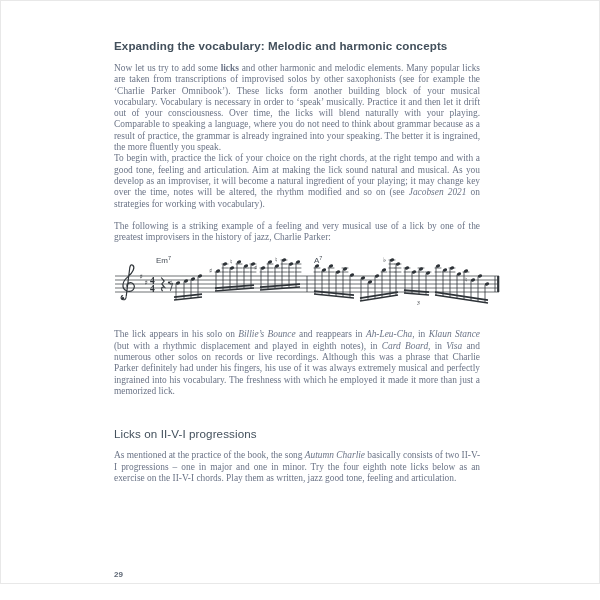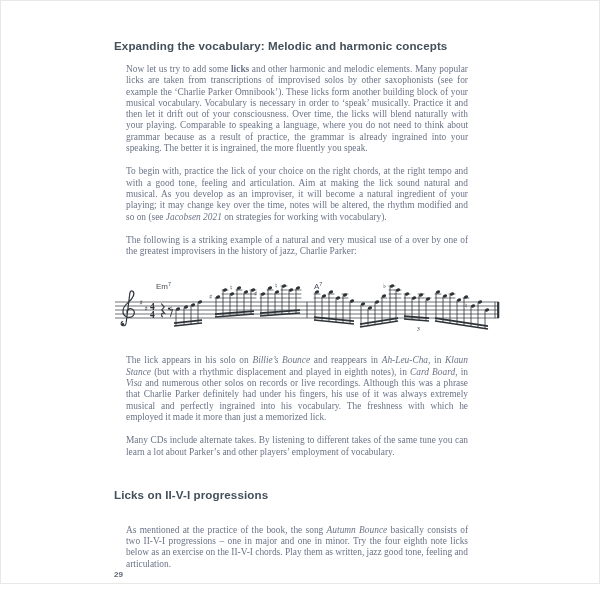--- a/index.html
+++ b/index.html
@@ -21,31 +21,31 @@
     font-family:"Liberation Sans", sans-serif;
     font-size:11.6px;
     font-weight:700;
     letter-spacing:0.1px;
     color:#43505c;
     margin:0 0 11px 0;
   }
   h2.sec{
     font-family:"Liberation Sans", sans-serif;
     font-size:11.6px;
-    font-weight:700;
+    font-weight:400;
     letter-spacing:0.1px;
     color:#43505c;
-    margin:30px 0 24px 0;
+    margin:30px 0 10px 0;
   }
   p.body{
     font-size:9.4px;
     line-height:11.3px;
     color:#6b7487;
     text-align:justify;
-    margin:12px;
+    margin:0;
   }
   p.body.gap{margin-top:11px;}
   .music{
     margin:11px 0 2px 0;
     width:392px;
     height:58px;
   }
   .pagenum{
     position:absolute;
     left:113px;top:569px;
@@ -60,21 +60,21 @@
 
 <div class="page">
   <div class="content">
 
     <h1 class="sec">Expanding the vocabulary: Melodic and harmonic concepts</h1>
 
     <p class="body"><span>Now let us try to add some </span><span style="font-weight: bold;">licks</span><span> and other harmonic and melodic elements. Many popular licks are taken from transcriptions of improvised solos by other saxophonists (see for example the ‘Charlie Parker Omnibook’). These licks form another building block of your musical vocabulary. Vocabulary is necessary in order to ‘speak’ musically. Practice it and then let it drift out of your consciousness. Over time, the licks will blend naturally with your playing. Comparable to speaking a language, where you do not need to think about grammar because as a result of practice, the grammar is already ingrained into your speaking. The better it is ingrained, the more fluently you speak.</span></p>
 
     <p class="body"><span>To begin with, practice the lick of your choice on the right chords, at the right tempo and with a good tone, feeling and articulation. Aim at making the lick sound natural and musical. As you develop as an improviser, it will become a natural ingredient of your playing; it may change key over the time, notes will be altered, the rhythm modified and so on (see </span><span style="font-style: italic;">Jacobsen 2021</span><span> on strategies for working with vocabulary).</span></p>
 
-    <p class="body gap"><span>The following is a striking example of a natural and very musical use of a over by one of the greatest improvisers in the history of jazz, Charlie Parker:</span></p>
+    <p class="body gap"><span>The following is a striking example of a feeling and very musical use of a lick by one of the greatest improvisers in the history of jazz, Charlie Parker:</span></p>
 
     <svg class="music" id="music-svg" viewBox="0 0 392 58">
         <line x1="1" y1="22" x2="385" y2="22" stroke="#2e3338" stroke-width="0.7"></line>
         <line x1="1" y1="26" x2="385" y2="26" stroke="#2e3338" stroke-width="0.7"></line>
         <line x1="1" y1="30" x2="385" y2="30" stroke="#2e3338" stroke-width="0.7"></line>
         <line x1="1" y1="34" x2="385" y2="34" stroke="#2e3338" stroke-width="0.7"></line>
         <line x1="1" y1="38" x2="385" y2="38" stroke="#2e3338" stroke-width="0.7"></line>
         <path d="M12.2,42.5 L15.8,13.5 q0.9,-3.8 3,-2.2 q1.9,1.6 0.4,5 q-1.5,3.4 -5.4,6.6 q-4.4,3.6 -4.8,7.6 q-0.5,4.6 3.6,6.3 q4.2,1.7 6.6,-1.2 q2.2,-2.9 0.2,-5.4 q-2,-2.4 -4.6,-1.1 q-2.4,1.2 -1.7,3.9" fill="none" stroke="#2e3338" stroke-width="1.2"></path>
         <path d="M12.2,42.5 q-0.3,3.6 -2.9,3.3 q-2.3,-0.3 -2.2,-2.3 q0.1,-1.9 2,-1.9" fill="none" stroke="#2e3338" stroke-width="1.1"></path>
         <circle cx="9" cy="44.2" r="1.2" fill="#2e3338"></circle>
@@ -248,22 +248,21 @@
         <line x1="364" y1="22.6" x2="364" y2="47.490566037735846" stroke="#2e3338" stroke-width="0.8"></line>
         <ellipse cx="366" cy="22" rx="2.2" ry="1.55" fill="#2e3338" transform="rotate(-18 366 22)"></ellipse>
         <line x1="371" y1="30.6" x2="371" y2="48.54716981132076" stroke="#2e3338" stroke-width="0.8"></line>
         <ellipse cx="373" cy="30" rx="2.2" ry="1.55" fill="#2e3338" transform="rotate(-18 373 30)"></ellipse>
         <text x="351" y="28" fill="#2e3338" font-size="6.5" font-family="&quot;DejaVu Sans&quot;, sans-serif">♮</text>
         <text x="303" y="51" fill="#2e3338" font-size="5.5" font-family="&quot;Liberation Serif&quot;, serif" font-style="italic">3</text>
       </svg>
 
     <p class="body gap"><span>The lick appears in his solo on </span><span style="font-style: italic;">Billie’s Bounce</span><span> and reappears in </span><span style="font-style: italic;">Ah-Leu-Cha</span><span>, in </span><span style="font-style: italic;">Klaun Stance</span><span> (but with a rhythmic displacement and played in eighth notes), in </span><span style="font-style: italic;">Card Board</span><span>, in </span><span style="font-style: italic;">Visa</span><span> and numerous other solos on records or live recordings. Although this was a phrase that Charlie Parker definitely had under his fingers, his use of it was always extremely musical and perfectly ingrained into his vocabulary. The freshness with which he employed it made it more than just a memorized lick.</span></p>
 
-    <p class="body gap"><span>Many CDs include alternate takes. By listening to different takes of the same tune you can learn a lot about Parker’s and other players’ employment of vocabulary.</span></p>
 
     <h2 class="sec">Licks on II-V-I progressions</h2>
 
-    <p class="body"><span>As mentioned at the practice of the book, the song </span><span style="font-style: italic;">Autumn Bounce</span><span> basically consists of two II-V-I progressions – one in major and one in minor. Try the four eighth note licks below as an exercise on the II-V-I chords. Play them as written, jazz good tone, feeling and articulation.</span></p>
+    <p class="body"><span>As mentioned at the practice of the book, the song </span><span style="font-style: italic;">Autumn Charlie</span><span> basically consists of two II-V-I progressions – one in major and one in minor. Try the four eighth note licks below as an exercise on the II-V-I chords. Play them as written, jazz good tone, feeling and articulation.</span></p>
 
   </div>
 
   <div class="pagenum">29</div>
 </div>
 
 </body></html>

